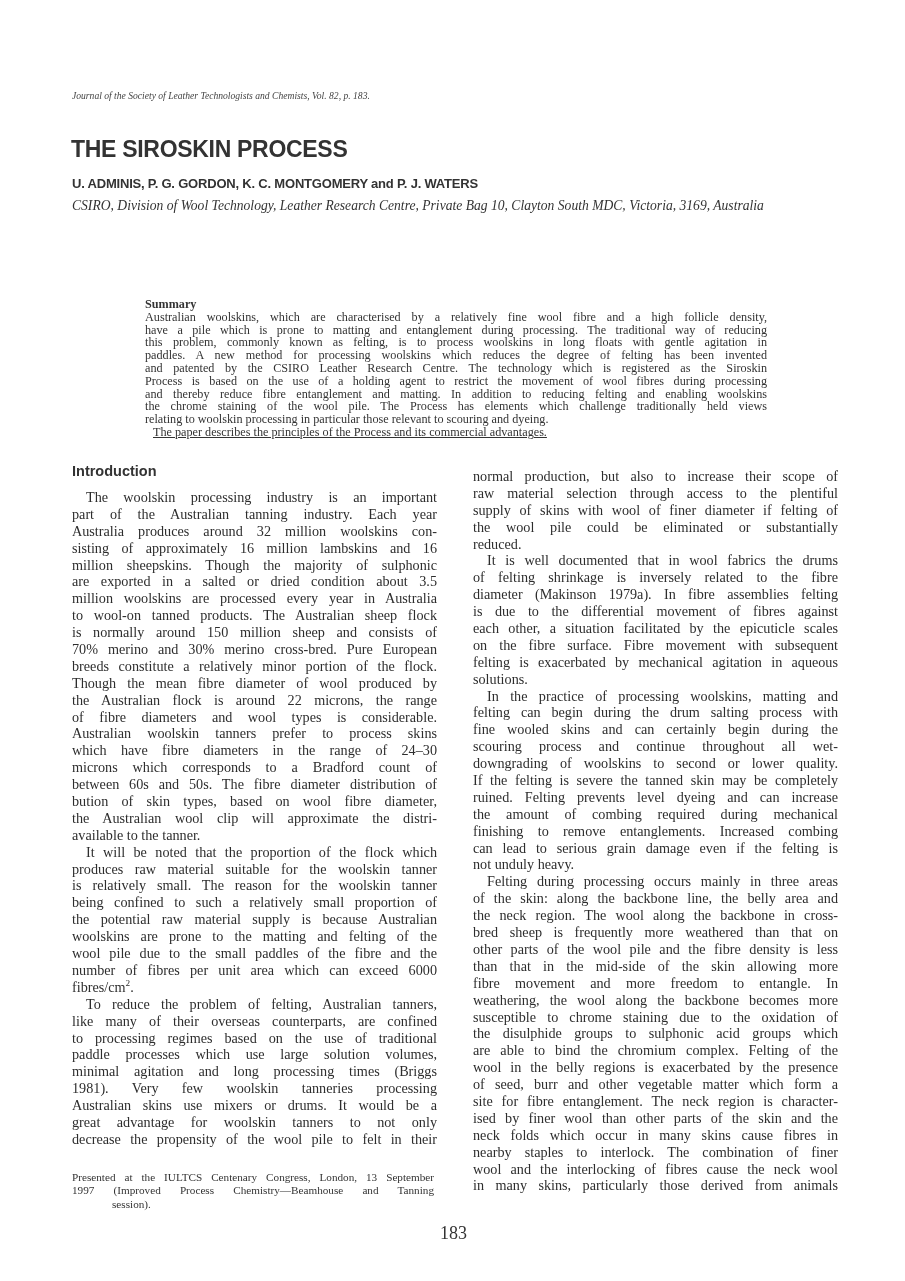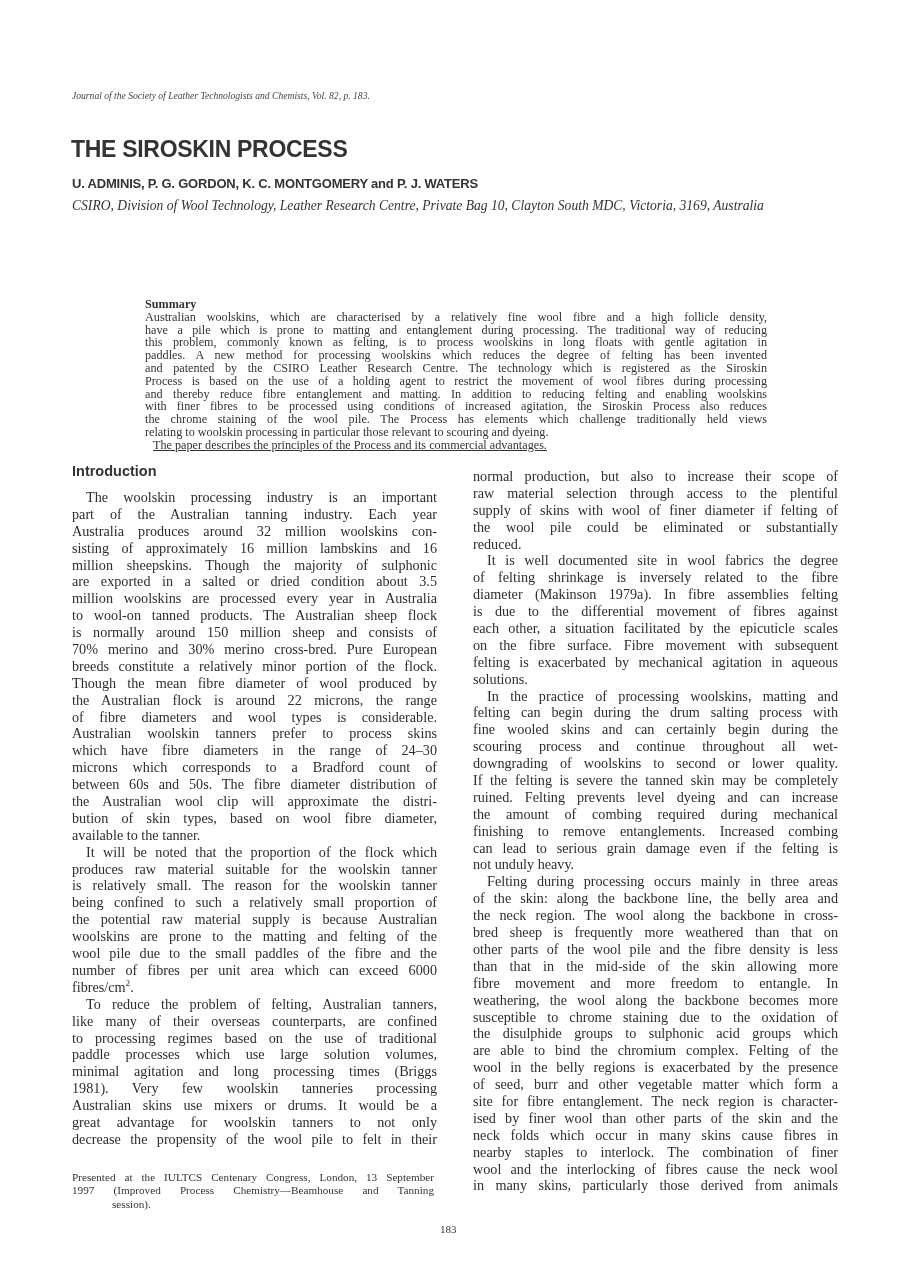--- a/index.html
+++ b/index.html
@@ -18,21 +18,21 @@
   .col { position: absolute; width: 365px; font-size: 14.2px; line-height: 16.9px; color: #2d2d2d; }
   #col-left { left: 72px; top: 489px; }
   #col-right { left: 473px; top: 468px; }
   .col .ln { white-space: nowrap; text-align: justify; text-align-last: justify; height: 16.9px; overflow: visible; }
   .col .ln.last { text-align-last: left; }
   .col .ind { padding-left: 14px; }
   #intro-heading { position: absolute; left: 72px; top: 463px; font-size: 14.5px; font-weight: bold; color: #333; }
   #footnote { position: absolute; left: 72px; top: 1171px; width: 362px; font-size: 11.2px; line-height: 13.4px; color: #333; }
   #footnote .ln { white-space: nowrap; text-align: justify; text-align-last: justify; }
   #footnote .ln.last { text-align-last: left; margin-left: 40px; }
-  #page-number { position: absolute; left: 440px; top: 1223px; font-size: 11px; color: #333; }
+  #page-number { position: absolute; left: 440px; top: 1223px; font-size: 18px; color: #333; }
   sup { font-size: 0.65em; line-height: 0; }
 </style>
 </head>
 <body>
 
 <div id="journal" class="serif">Journal of the Society of Leather Technologists and Chemists, Vol. 82, p. 183.</div>
 
 <h1 id="title" class="sans" style="margin:0">THE SIROSKIN PROCESS</h1>
 
 <div id="authors" class="sans">U. ADMINIS, P. G. GORDON, K. C. MONTGOMERY and P. J. WATERS</div>
@@ -42,21 +42,20 @@
 <div id="summary" class="serif">
   <div class="head">Summary</div>
   <div id="summary-lines">
       <div class="ln">Australian woolskins, which are characterised by a relatively fine wool fibre and a high follicle density,</div>
       <div class="ln">have a pile which is prone to matting and entanglement during processing. The traditional way of reducing</div>
       <div class="ln">this problem, commonly known as felting, is to process woolskins in long floats with gentle agitation in</div>
       <div class="ln">paddles. A new method for processing woolskins which reduces the degree of felting has been invented</div>
       <div class="ln">and patented by the CSIRO Leather Research Centre. The technology which is registered as the Siroskin</div>
       <div class="ln">Process is based on the use of a holding agent to restrict the movement of wool fibres during processing</div>
       <div class="ln">and thereby reduce fibre entanglement and matting. In addition to reducing felting and enabling woolskins</div>
-      <div class="ln">with finer fibres to be processed using conditions of increased agitation, the Siroskin Process also reduces</div>
       <div class="ln">the chrome staining of the wool pile. The Process has elements which challenge traditionally held views</div>
       <div class="ln last">relating to woolskin processing in particular those relevant to scouring and dyeing.</div>
     </div>
   <div class="ln last ind">The paper describes the principles of the Process and its commercial advantages.</div>
 </div>
 
 <div id="intro-heading" class="sans">Introduction</div>
 
 <div id="col-left" class="col serif">
     <div class="ln ind">The woolskin processing industry is an important</div>
@@ -70,22 +69,22 @@
     <div class="ln">is normally around 150 million sheep and consists of</div>
     <div class="ln">70% merino and 30% merino cross-bred. Pure European</div>
     <div class="ln">breeds constitute a relatively minor portion of the flock.</div>
     <div class="ln">Though the mean fibre diameter of wool produced by</div>
     <div class="ln">the Australian flock is around 22 microns, the range</div>
     <div class="ln">of fibre diameters and wool types is considerable.</div>
     <div class="ln">Australian woolskin tanners prefer to process skins</div>
     <div class="ln">which have fibre diameters in the range of 24–30</div>
     <div class="ln">microns which corresponds to a Bradford count of</div>
     <div class="ln">between 60s and 50s. The fibre diameter distribution of</div>
+    <div class="ln">bution of skin types, based on wool fibre diameter,</div>
     <div class="ln">the Australian wool clip will approximate the distri-</div>
-    <div class="ln">bution of skin types, based on wool fibre diameter,</div>
     <div class="ln last">available to the tanner.</div>
     <div class="ln ind">It will be noted that the proportion of the flock which</div>
     <div class="ln">produces raw material suitable for the woolskin tanner</div>
     <div class="ln">is relatively small. The reason for the woolskin tanner</div>
     <div class="ln">being confined to such a relatively small proportion of</div>
     <div class="ln">the potential raw material supply is because Australian</div>
     <div class="ln">woolskins are prone to the matting and felting of the</div>
     <div class="ln">wool pile due to the small paddles of the fibre and the</div>
     <div class="ln">number of fibres per unit area which can exceed 6000</div>
     <div class="ln last">fibres/cm<sup>2</sup>.</div>
@@ -98,21 +97,21 @@
     <div class="ln">Australian skins use mixers or drums. It would be a</div>
     <div class="ln">great advantage for woolskin tanners to not only</div>
     <div class="ln">decrease the propensity of the wool pile to felt in their</div>
   </div>
 <div id="col-right" class="col serif">
     <div class="ln">normal production, but also to increase their scope of</div>
     <div class="ln">raw material selection through access to the plentiful</div>
     <div class="ln">supply of skins with wool of finer diameter if felting of</div>
     <div class="ln">the wool pile could be eliminated or substantially</div>
     <div class="ln last">reduced.</div>
-    <div class="ln ind">It is well documented site in wool fabrics the degree</div>
+    <div class="ln ind">It is well documented that in wool fabrics the drums</div>
     <div class="ln">of felting shrinkage is inversely related to the fibre</div>
     <div class="ln">diameter (Makinson 1979a). In fibre assemblies felting</div>
     <div class="ln">is due to the differential movement of fibres against</div>
     <div class="ln">each other, a situation facilitated by the epicuticle scales</div>
     <div class="ln">on the fibre surface. Fibre movement with subsequent</div>
     <div class="ln">felting is exacerbated by mechanical agitation in aqueous</div>
     <div class="ln last">solutions.</div>
     <div class="ln ind">In the practice of processing woolskins, matting and</div>
     <div class="ln">felting can begin during the drum salting process with</div>
     <div class="ln">fine wooled skins and can certainly begin during the</div>

